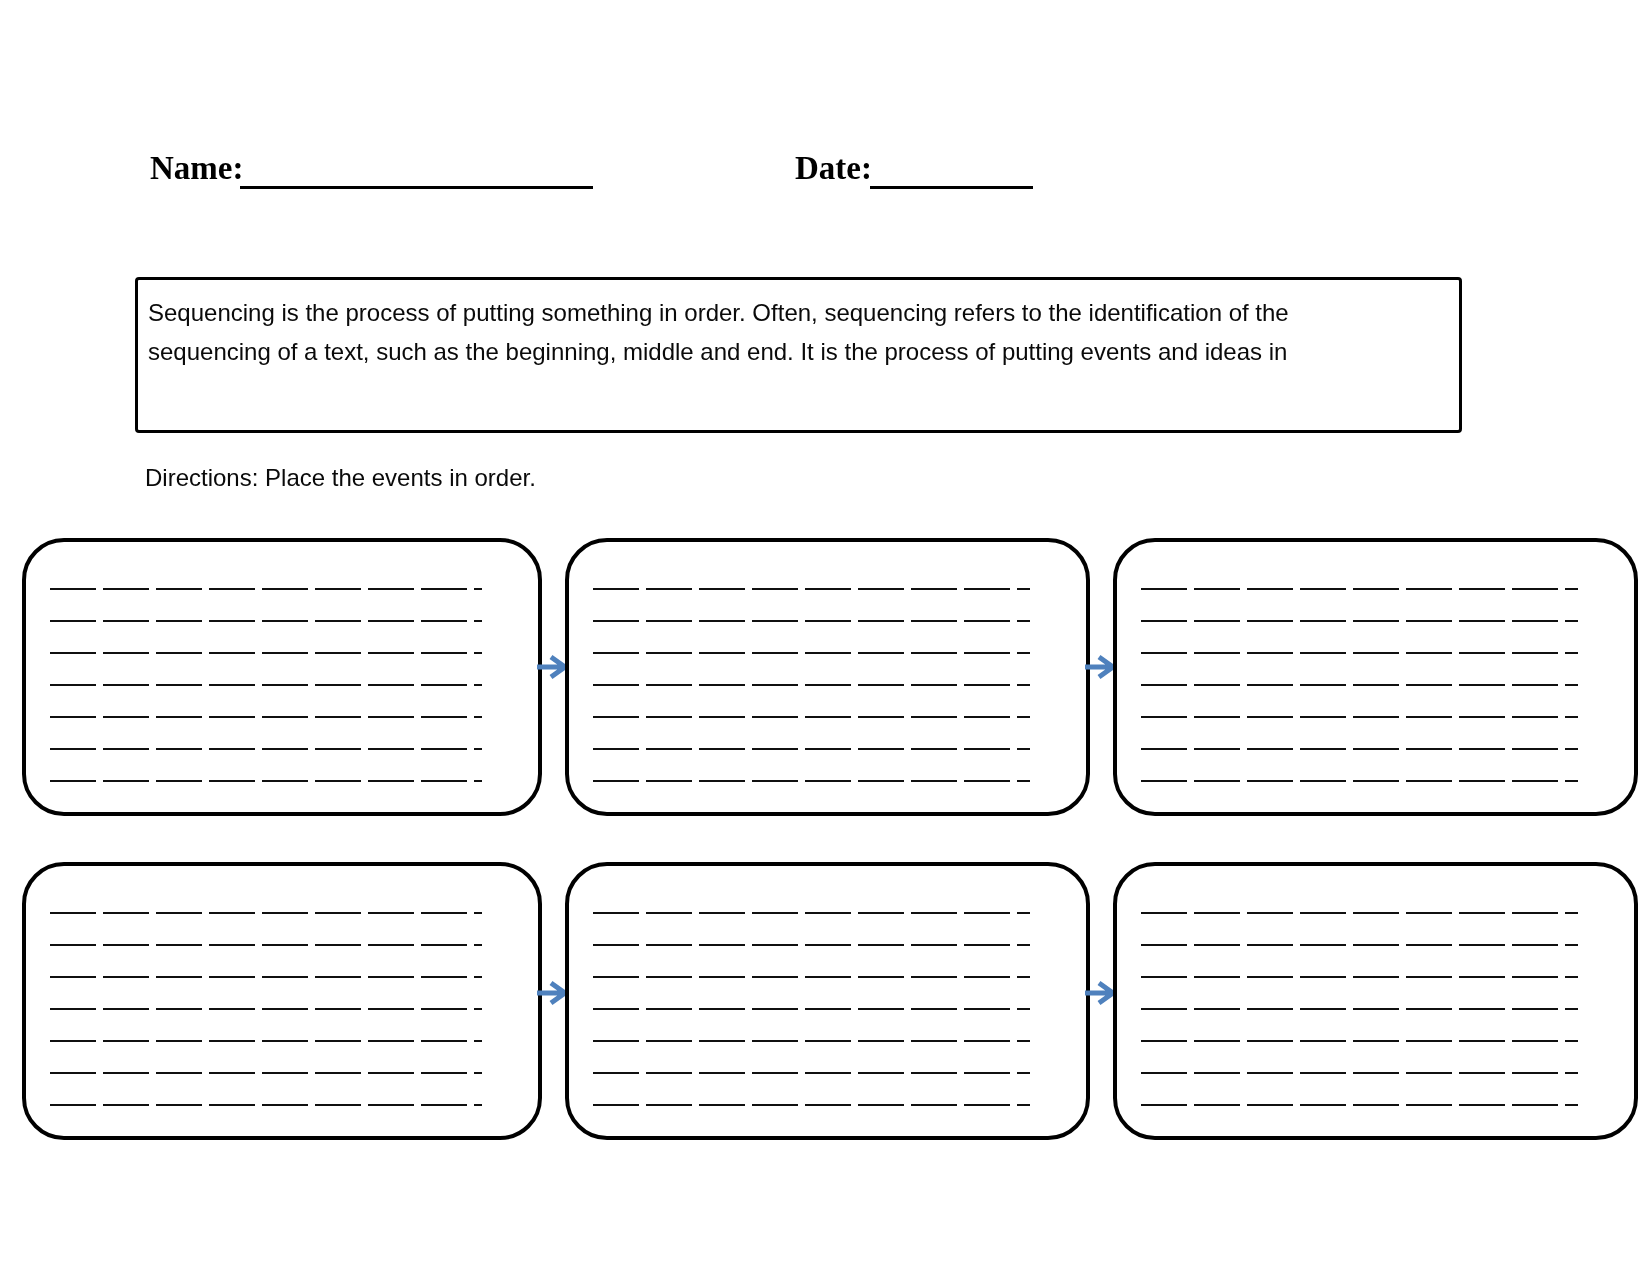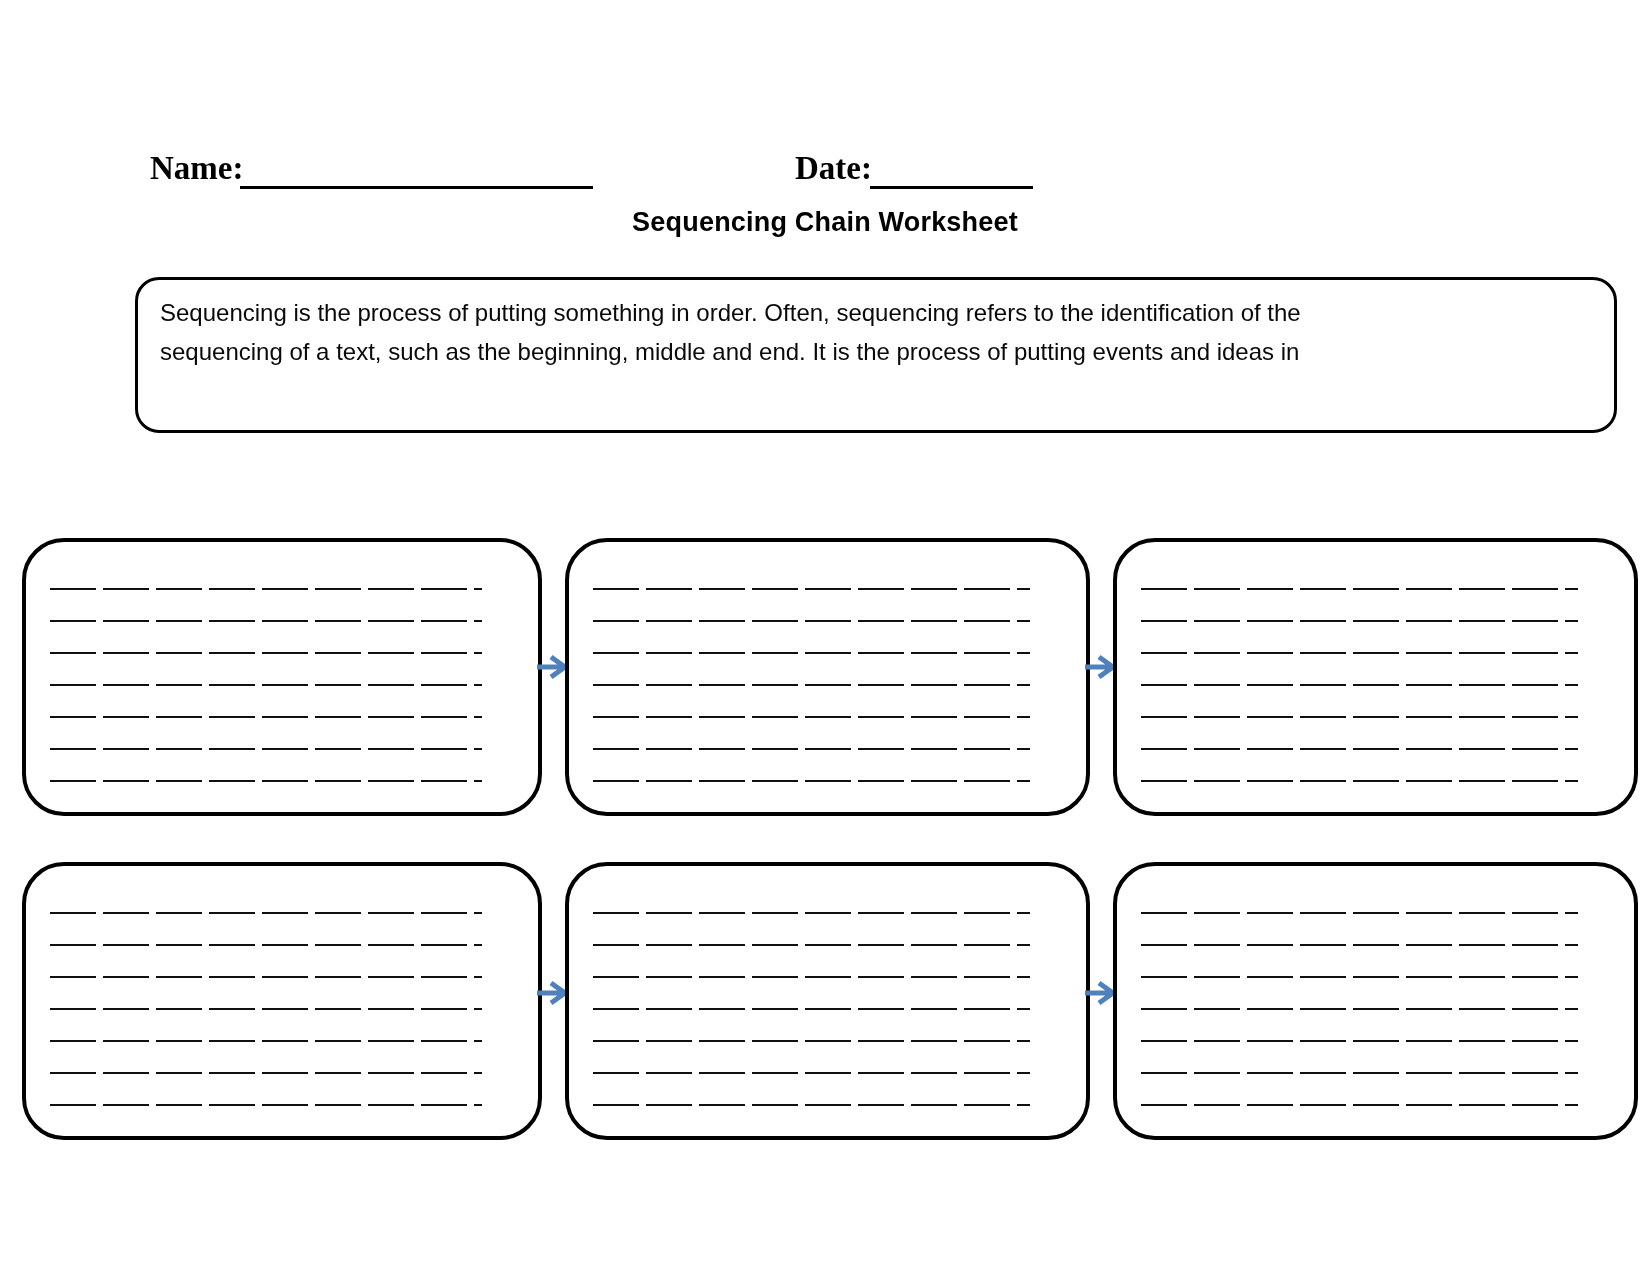--- a/index.html
+++ b/index.html
@@ -37,25 +37,25 @@
     text-align:center;
     font-size:27px;
     font-weight:bold;
     letter-spacing:0.2px;
   }
 
   
   .info-box{
     position:absolute;
     left:135px;top:277px;
-    width:1482px;height:156px;
+    width:1327px;height:156px;
     box-sizing:border-box;
     border:3px solid #000;
-    border-radius:24px;
-    padding:13px 20px 0 22px;
+    border-radius:4px;
+    padding:13px 20px 0 10px;
   }
   .info-line{
     font-size:24px;
     line-height:39px;
     white-space:nowrap;
     color:#0a0a0a;
   }
 
   
   .directions{
@@ -109,27 +109,27 @@
 <body>
 
 <div class="page">
 
   <span class="hdr-label name-label">Name:</span>
   <div class="blank-line name-blank"></div>
 
   <span class="hdr-label date-label">Date:</span>
   <div class="blank-line date-blank"></div>
 
-  <div class="title">Sequencing Chain Worksheet</div>
 
   <div class="info-box">
     <div class="info-line">Sequencing is the process of putting something in order. Often, sequencing refers to the identification of the</div>
     <div class="info-line">sequencing of a text, such as the beginning, middle and end. It is the process of putting events and ideas in</div>
   </div>
 
+  <div class="directions">Directions: Place the events in order.</div>
 
   <div class="seq-box r1 c1">
       <div class="lines">
         <div class="wline"></div>
         <div class="wline"></div>
         <div class="wline"></div>
         <div class="wline"></div>
         <div class="wline"></div>
         <div class="wline"></div>
         <div class="wline"></div>

